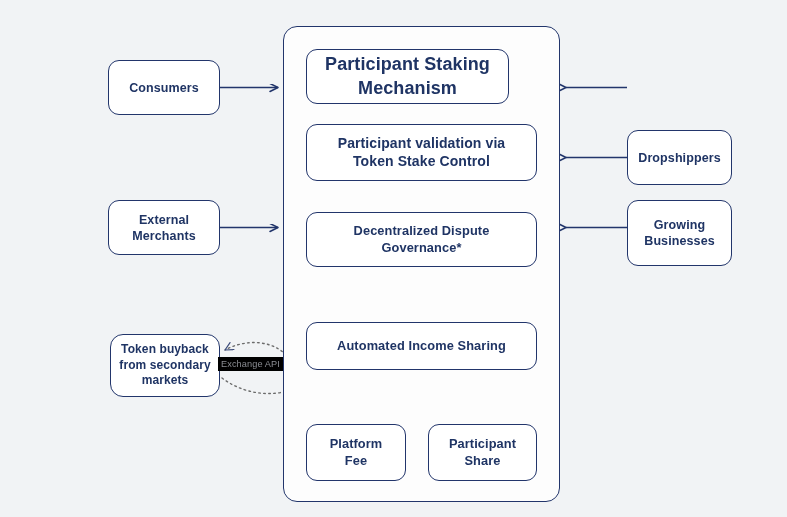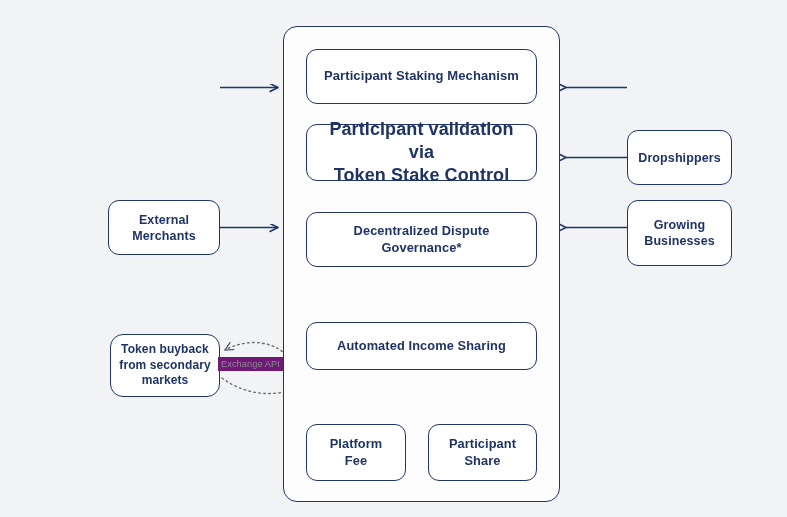--- a/index.html
+++ b/index.html
@@ -73,35 +73,35 @@
   .node-consumers    { left: 108px; top: 60px;  width: 112px; height: 55px; font-size: 12.5px; }
   .node-merchants    { left: 108px; top: 200px; width: 112px; height: 55px; font-size: 12.5px; justify-content: center; }
   .node-buyback      { left: 110px; top: 334px; width: 110px; height: 63px; font-size: 12.0px; border-radius: 13px;}
 
   
   .node-creators     { left: 627px; top: 60px;  width: 105px; height: 55px; font-size: 12.5px; }
   .node-dropshippers { left: 627px; top: 130px; width: 105px; height: 55px; font-size: 12.5px; }
   .node-growing      { left: 627px; top: 200px; width: 105px; height: 66px; font-size: 12.5px; }
 
   
-  .node-staking      { left: 306px; top: 49px;  width: 231px; height: 55px; font-size: 13px; }
-  .node-validation   { left: 306px; top: 124px; width: 231px; height: 57px; font-size: 18px; }
+  .node-staking      { left: 306px; top: 49px;  width: 203px; height: 55px; font-size: 18px; }
+  .node-validation   { left: 306px; top: 124px; width: 231px; height: 57px; font-size: 14px; }
   .node-dispute      { left: 306px; top: 212px; width: 231px; height: 55px; font-size: 12.8px; }
   .node-income       { left: 306px; top: 322px; width: 231px; height: 48px; font-size: 12.8px; }
   .node-platformfee  { left: 306px; top: 424px; width: 100px; height: 57px; font-size: 12.8px; }
   .node-partshare    { left: 428px; top: 424px; width: 109px; height: 57px; font-size: 12.8px; }
 
   
   .edge-label {
     position: absolute;
     left: 218px;
     top: 357px;
     font-size: 9.2px;
     color: #8b8d93;
-    background: #701a75;
+    background: #000000;
     padding: 2px 3px;
     white-space: nowrap;
     letter-spacing: 0.1px;
     text-align: center;
   }
 </style>
 </head>
 <body>
 
 <div id="diagram-root">
@@ -160,20 +160,23 @@
                L421.5,395
                C421.5,402 425,406 432,406
                L473,406
                C480,406 483,410 483,417
                L483,424" fill="none" stroke="#22356b" stroke-width="1.3" stroke-linejoin="round"></path>
     </g>
   </svg>
 
   <div class="platform-container"></div>
 
+  <div class="node node-consumers">
+    <span class="node-label">Consumers</span>
+  </div>
 
   <div class="node node-merchants">
     <span class="node-label">External
 Merchants</span>
   </div>
 
   <div class="node node-buyback">
     <span class="node-label">Token buyback
 from secondary
 markets</span>

